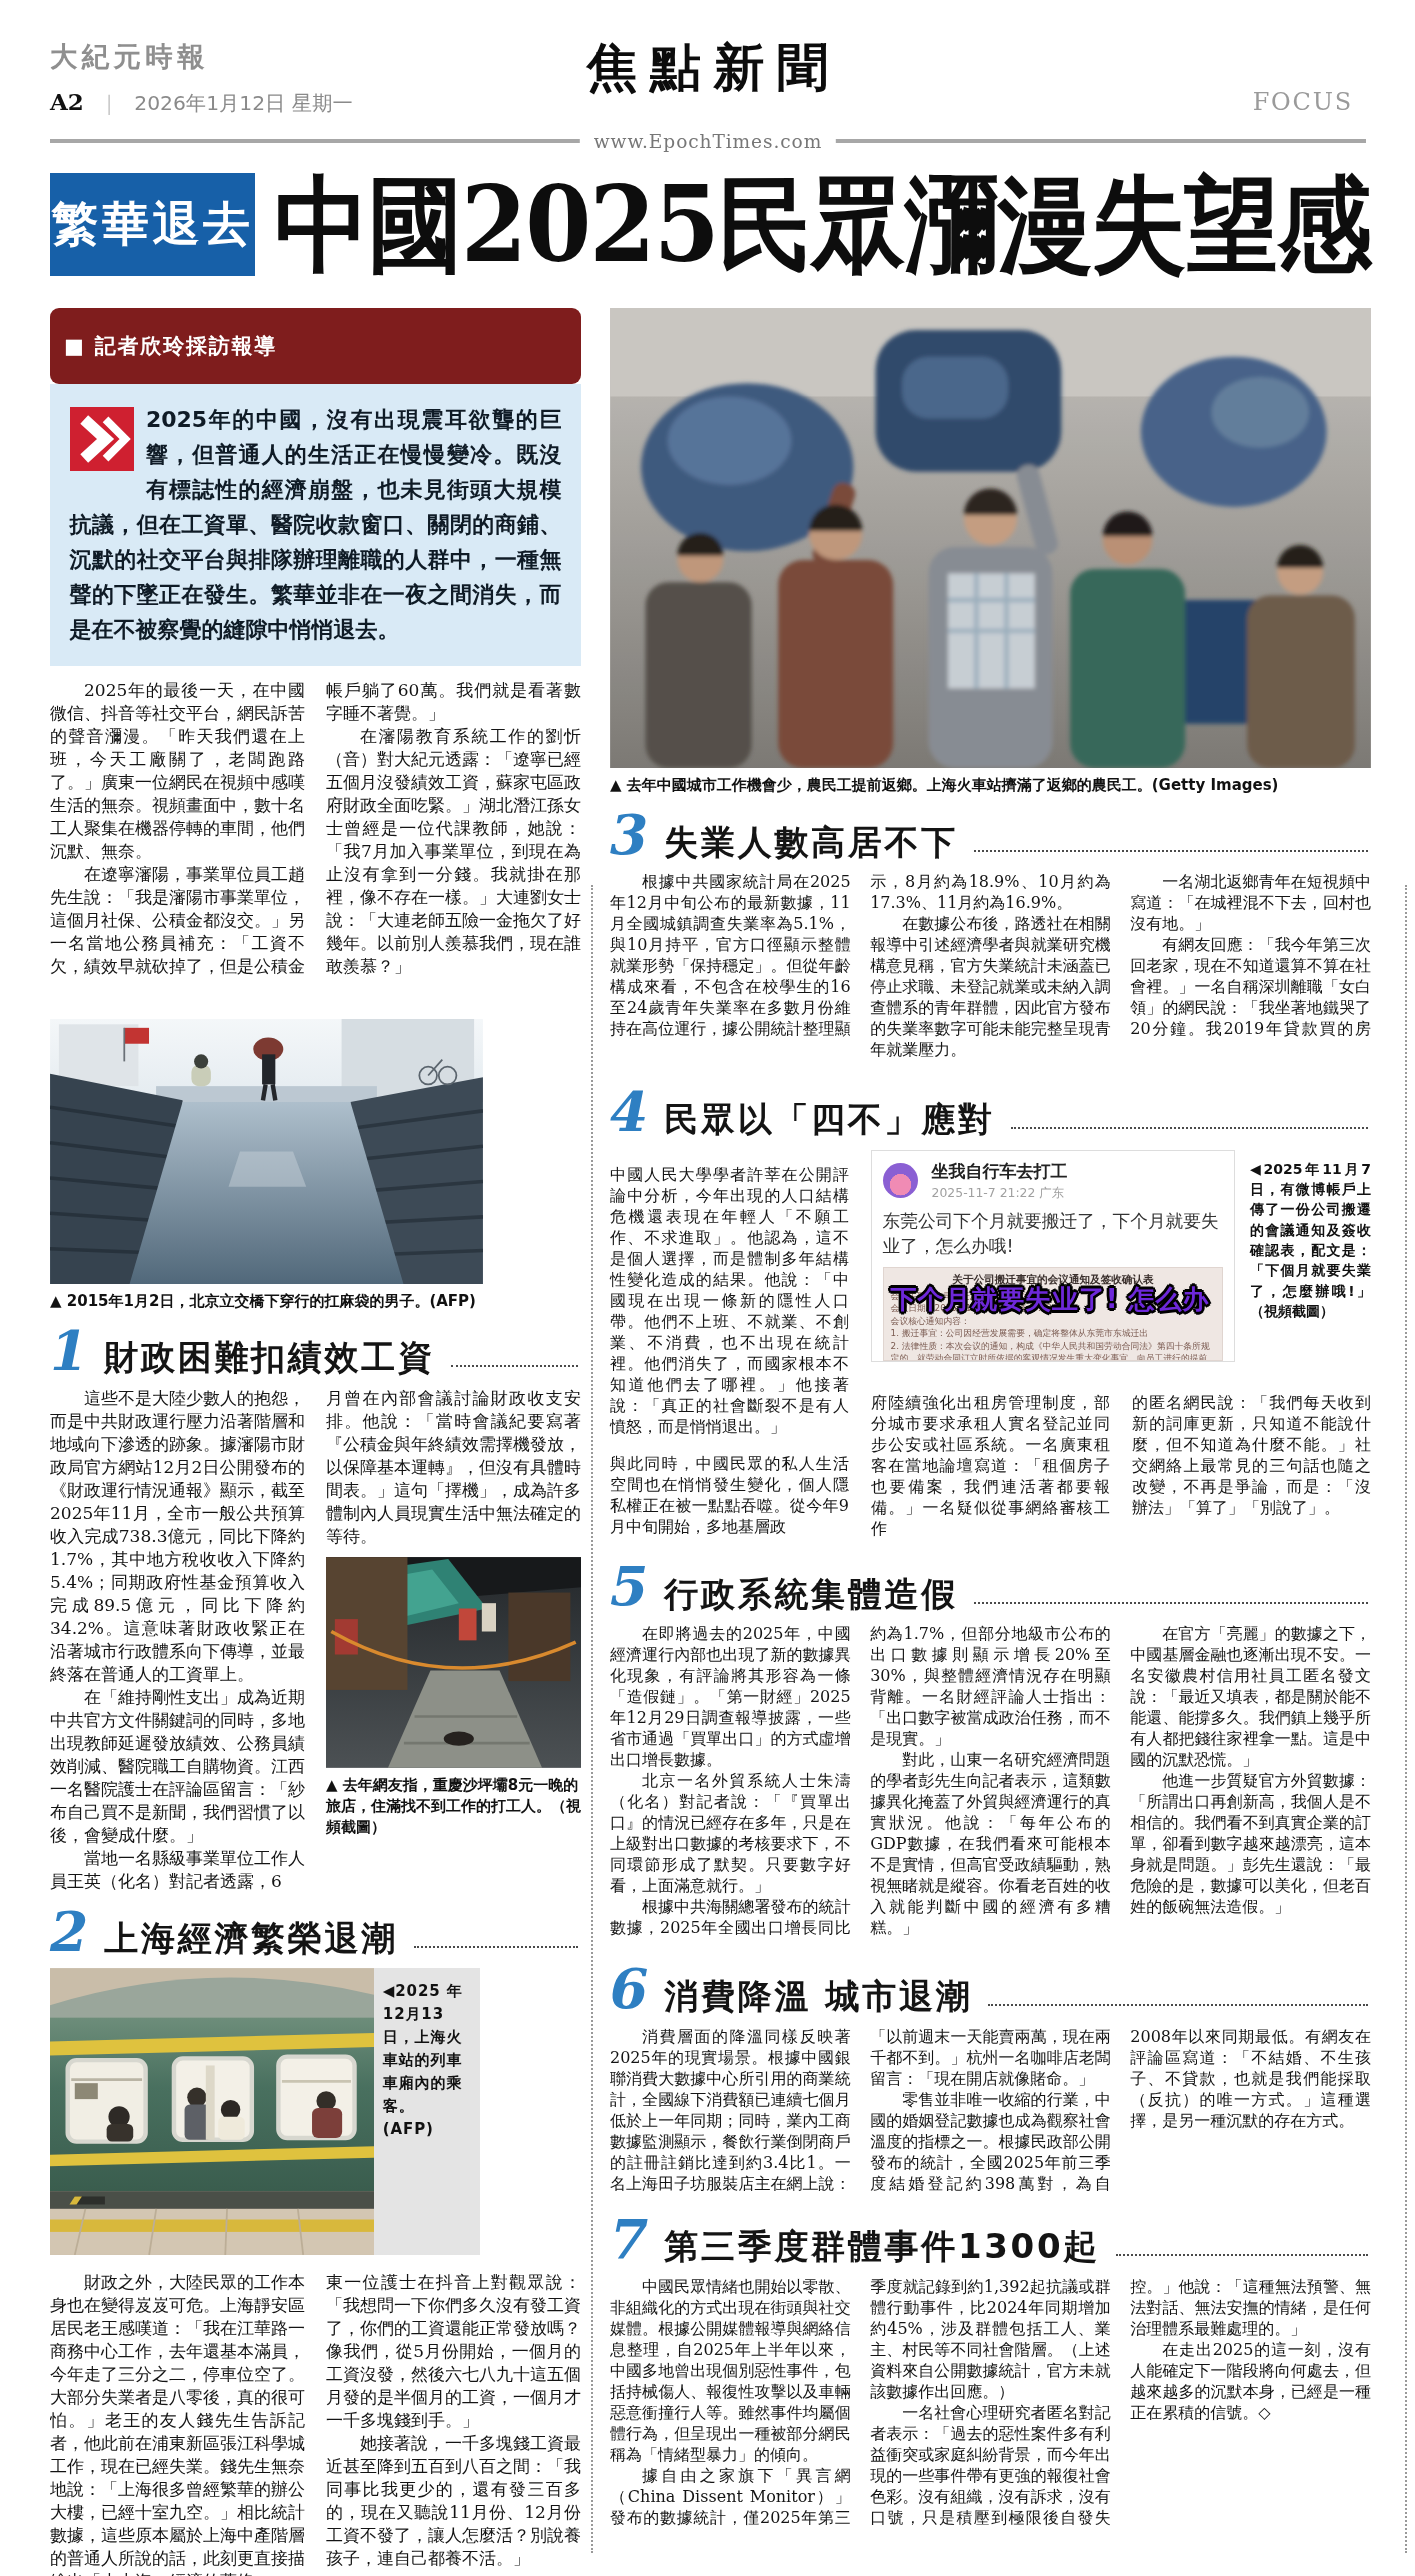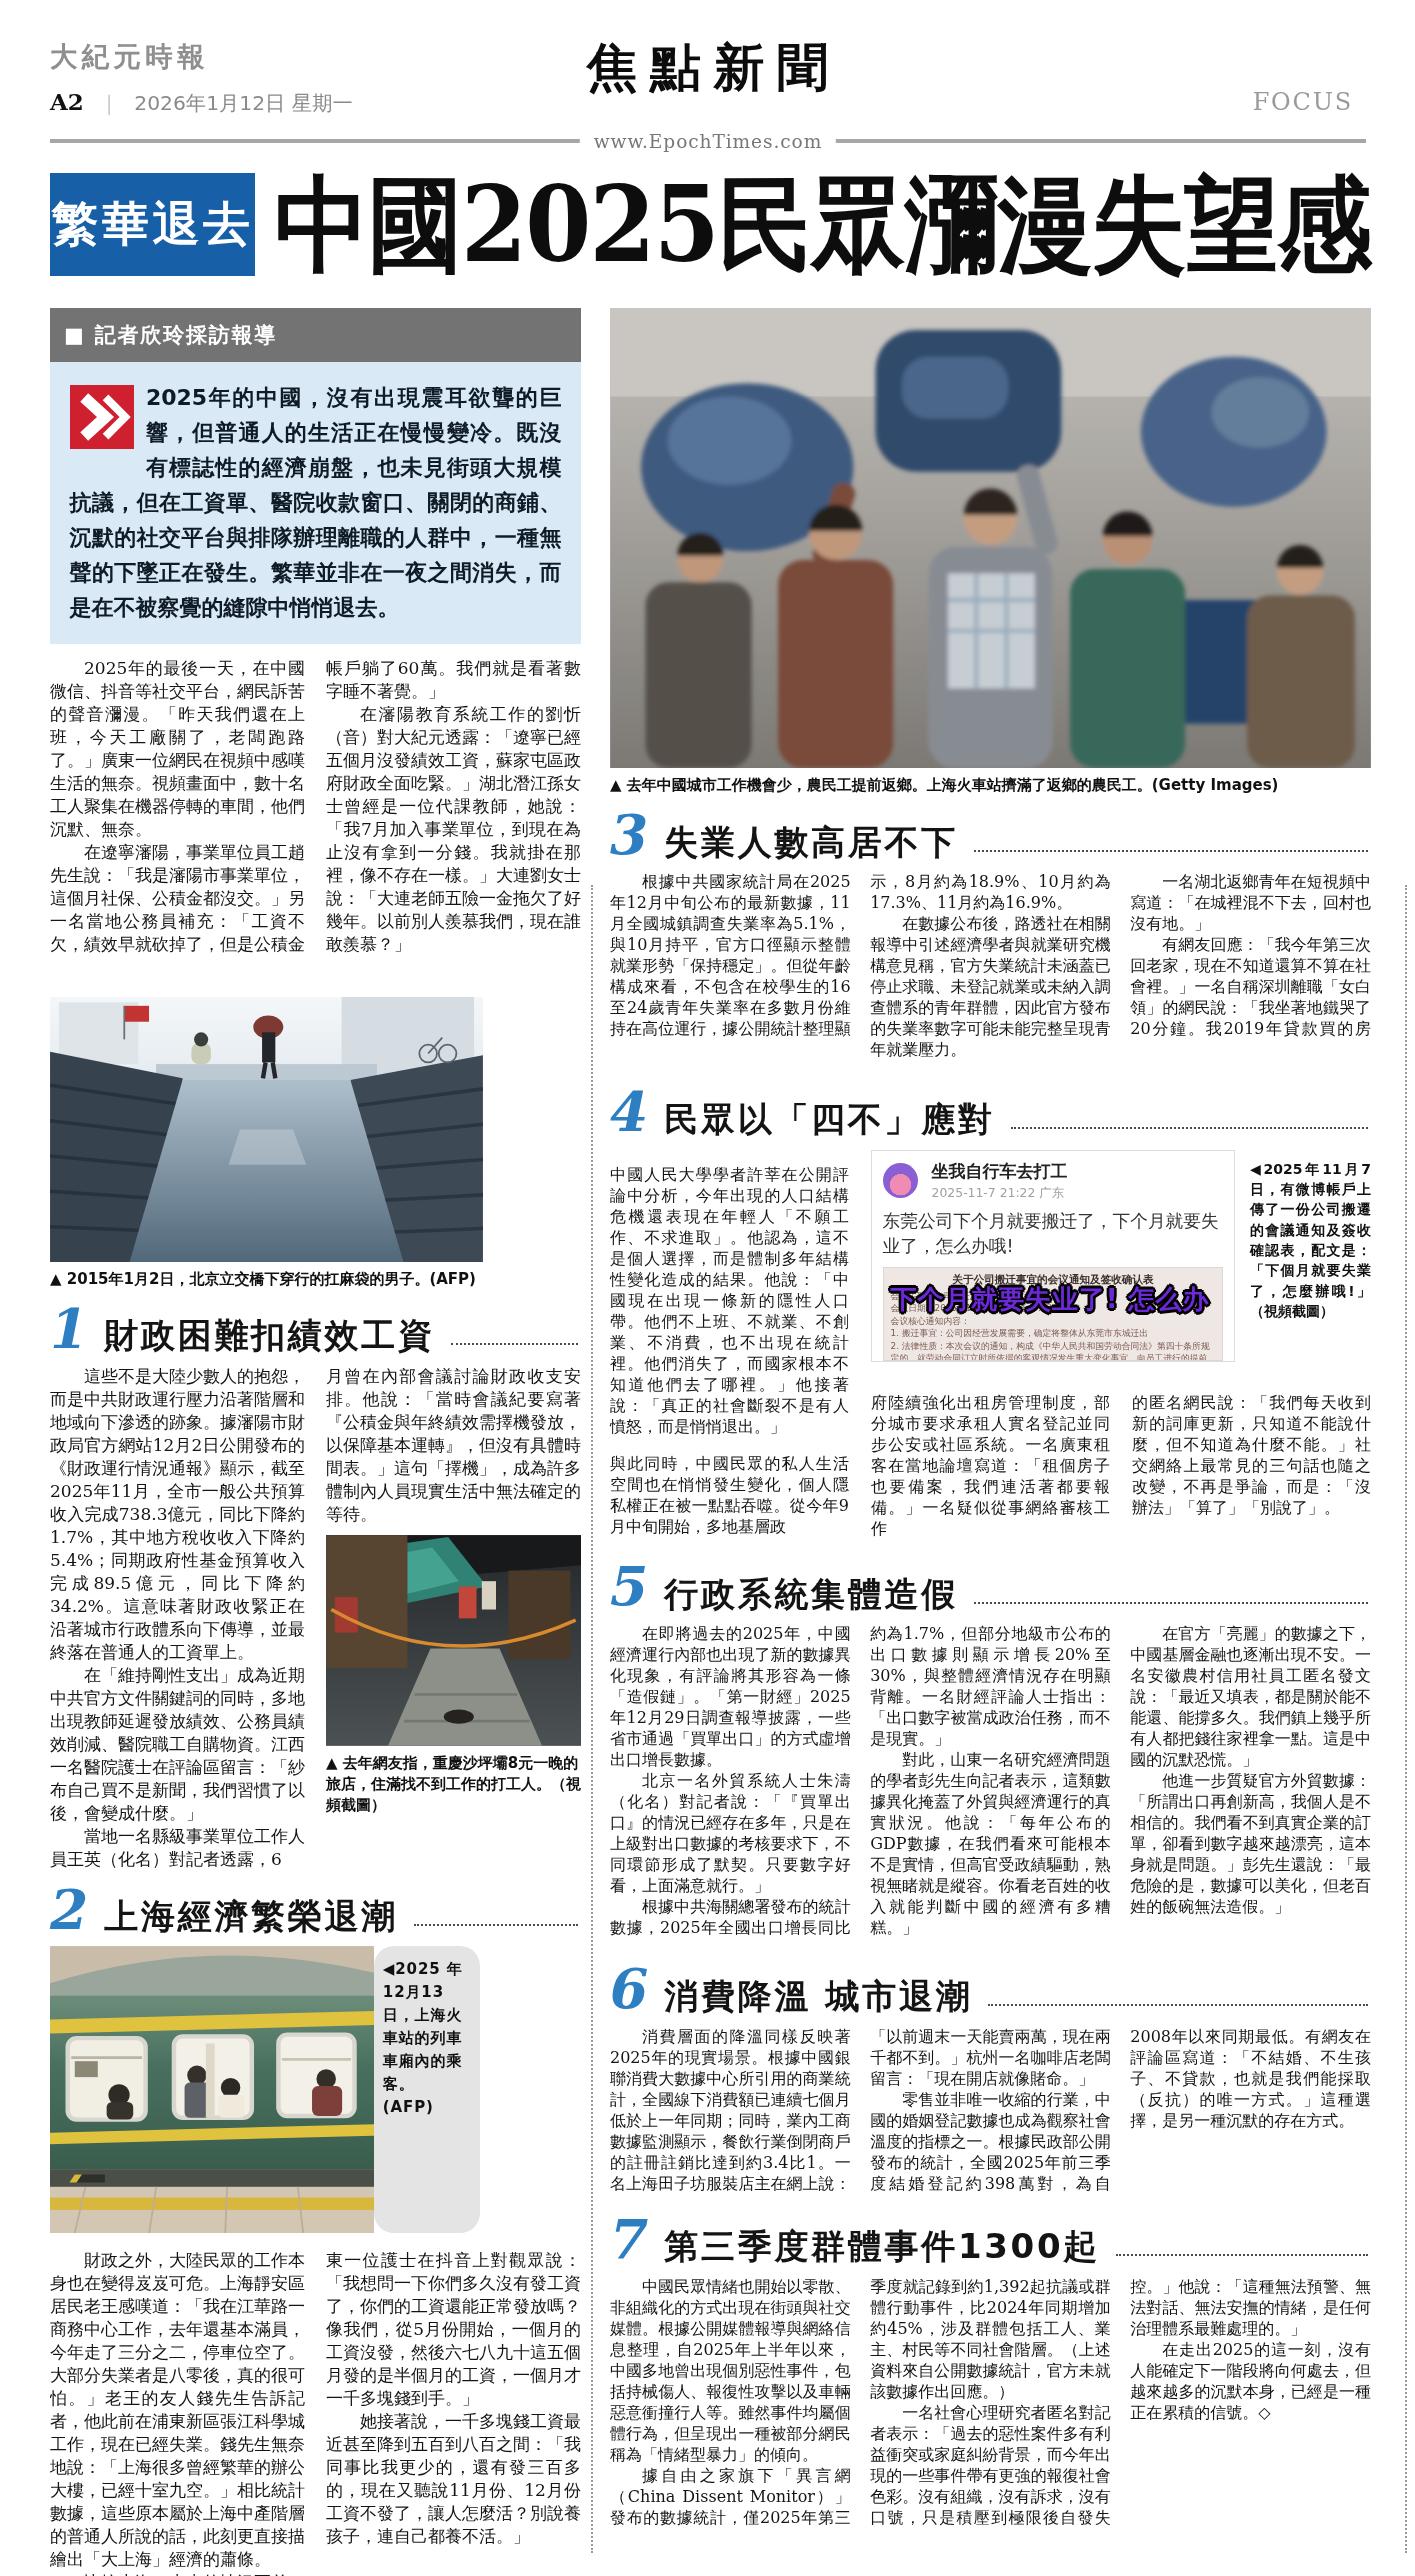--- a/index.html
+++ b/index.html
@@ -30,22 +30,22 @@
   .main-title { font-size:95px; font-weight:900; color:#0d0d0d; line-height:1;
                 letter-spacing:-1.8px; transform:scaleY(1.10); transform-origin:left center; white-space:nowrap; }
 
   
   .left-col  { position:absolute; left:50px;  top:308px; width:531px; }
   .right-col { position:absolute; left:610px; top:308px; width:761px; }
   .vdots  { position:absolute; top:885px; height:1668px; border-left:2.7px dotted #999; }
   .vdots.mid { left:591px; } .vdots.edge { left:1405px; }
 
   
-  .lead-head { background:#737373; color:#fff; font-size:21px; font-weight:700; padding:13px 14px;
-               font-family:"DejaVu Sans","Liberation Sans",sans-serif; letter-spacing:1.8px; }
+  .lead-head { background:#7f1d1d; color:#fff; font-size:21px; font-weight:700; padding:24px 14px;
+               font-family:"DejaVu Sans","Liberation Sans",sans-serif; letter-spacing:1.8px;border-radius:9px; }
   .lead-body { background:#d9eaf6; padding:17.7px 19.5px 19.5px; }
   .lead-body .chev { float:left; margin:5.3px 12.4px 3.5px 0; }
   .lead-text { font-size:22px; font-weight:700; color:#0f1b26; line-height:35px; text-align:justify;
                font-family:"DejaVu Sans","Liberation Sans",sans-serif; }
 
   
   .cols2 { column-count:2; column-gap:21px; column-fill:auto; overflow:hidden;
            font-size:17px; line-height:23px; color:#141414; text-align:justify; }
   .cols3 { column-count:3; column-gap:19.5px; column-fill:auto; overflow:hidden;
            font-size:16px; line-height:21px; color:#141414; text-align:justify; }
@@ -66,21 +66,21 @@
   .sec-dots { flex:1; border-bottom:2.7px dotted #4a4a4a; margin:0 3.5px 7px 16px; }
 
   
   .photo { display:block; }
   .photo-overpass { margin-top:14px; }
   .s1-body { display:flex; gap:21px; height:506px; overflow:hidden; }
   .s1-body .flowcol { width:255px; font-size:17px; line-height:23px; text-align:justify; color:#141414; }
   .alley-wrap { margin-top:8.8px; }
 
   .train-block { display:flex; margin-top:8.8px; }
-  .train-capbox { width:106px; background:#e4e4e4; padding:12.4px 8.8px; box-sizing:border-box;border-radius:20px; }
+  .train-capbox { width:106px; background:#e4e4e4; padding:12.4px 8.8px; box-sizing:border-box; }
   .train-capbox .cap { margin:0; font-size:15px; line-height:23px; letter-spacing:0.9px; }
   .s2-body { margin-top:16px; height:372px; }
 
   
   .s4-block { position:relative; height:400px; }
   .s4-c1 { position:absolute; left:0; top:0; width:239px; }
   .s4-c2 { position:absolute; left:261px; top:228px; width:239px; }
   .s4-c3 { position:absolute; left:522px; top:228px; width:239px; }
   .s4-c1, .s4-c2, .s4-c3 { font-size:16px; line-height:21px; text-align:justify; color:#141414; }
   .s4-cap { position:absolute; left:640px; top:10.6px; width:121px; font-family:"DejaVu Sans",sans-serif;

